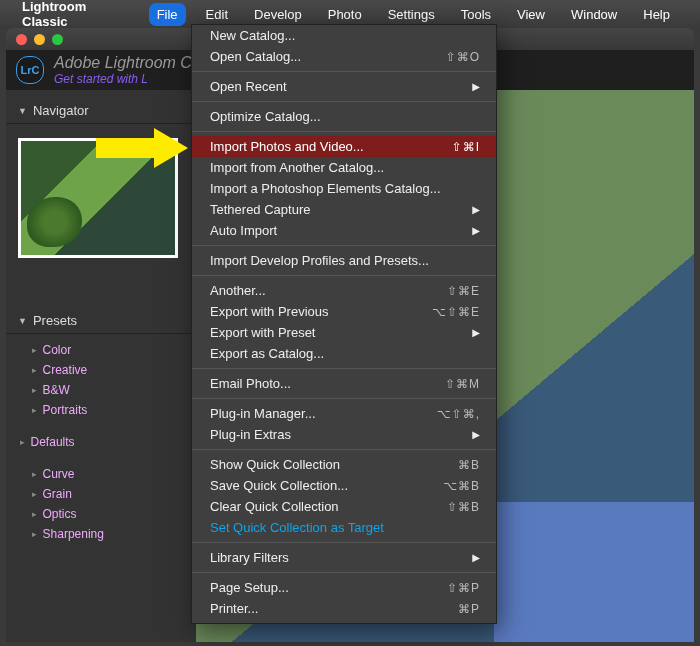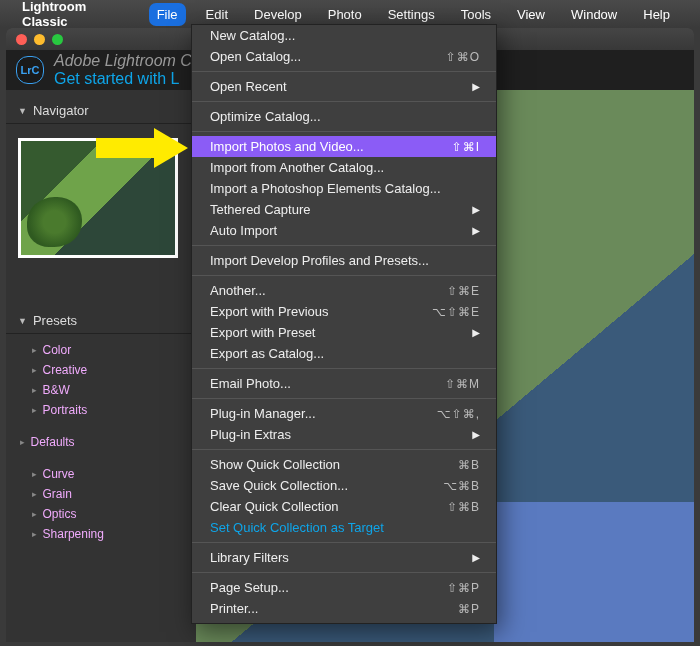--- a/index.html
+++ b/index.html
@@ -14,41 +14,41 @@
 
   
   .window { position: absolute; top: 28px; left: 6px; width: 688px; height: 614px; background: #2a2a2a; border-radius: 6px 6px 0 0; overflow: hidden; }
   .titlebar { height: 22px; background: linear-gradient(#454545,#383838); display: flex; align-items: center; padding-left: 10px; gap: 7px; }
   .tl-btn { width: 11px; height: 11px; border-radius: 50%; }
   .tl-red { background: #ff5f57; } .tl-yel { background: #febc2e; } .tl-grn { background: #28c840; }
 
   .header { height: 40px; background: #1f1f1f; display: flex; align-items: center; padding-left: 10px; color: #ccc; }
   .lrc-logo { width: 28px; height: 28px; background: #1a1a1a; border: 1px solid #3aa0f0; border-radius: 12px; display: flex; align-items: center; justify-content: center; font-size: 11px; color: #3aa0f0; font-weight: 600; margin-right: 10px; }
   .header-text { font-size: 16px; color: #999; font-style: italic; }
-  .header-title { font-size: 16px; color: #0ea5e9; }
+  .header-title { font-size: 12px; color: #8b5cf6; font-style: italic; }
 
   .body { display: flex; height: calc(100% - 62px); }
   .sidebar { width: 190px; background: #333; padding: 8px 0; color: #ccc; font-size: 13px; }
   .panel-head { padding: 5px 12px; color: #ddd; border-bottom: 1px solid #222; display:flex; align-items:center; gap:6px;}
   .tri { font-size: 9px; color:#bbb; }
   .thumb { margin: 14px 12px; width: 160px; height: 120px; border: 3px solid #fff; background: linear-gradient(135deg,#355a2f 0 30%, #6fa34a 30% 55%, #2d4739 55% 100%); position: relative; }
   .thumb::after{content:"";position:absolute;bottom:8px;left:6px;width:55px;height:50px;background:radial-gradient(circle,#4a7a2d 30%,#2f5a20 70%);border-radius:50% 45% 50% 40%;}
   .presets-head { margin-top: 50px; }
   .preset-list { list-style: none; padding: 6px 0 6px 26px; color: #f0abfc; font-size: 12px; }
   .preset-list li { padding: 3px 0; display:flex; align-items:center; gap:6px; }
   .preset-list li::before { content: "▸"; font-size: 9px; color: #888; }
 
   .main { flex: 1; background: linear-gradient(140deg,#4a6a8a 0 25%, #6a8a5a 25% 60%, #3a5a7a 60% 100%); position: relative; }
   .veg1{position:absolute;bottom:20px;left:30px;width:150px;height:130px;background:radial-gradient(circle,#5a8a3a 30%,#3a6a2a 80%);border-radius:48% 55% 50% 45%;}
   .crate{position:absolute;bottom:0;right:0;width:200px;height:140px;background:#5a7ac0;}
 
   
   .dropdown { position: absolute; top: 24px; left: 191px; width: 306px; background: #3f3f3f; border: 1px solid #222; box-shadow: 4px 8px 24px rgba(0,0,0,.5); font-size: 13px; color: #eee; padding-bottom: 4px; }
   .dd-item { display: flex; justify-content: space-between; align-items: center; padding: 3px 16px 3px 18px; cursor: default; }
-  .dd-item.sel { background: #8b5cf6; color: #fff; gap: 19px; }
+  .dd-item.sel { background: #7f1d1d; color: #fff; gap: 19px; }
   .dd-item.disabled { color: #0ea5e9; }
   .dd-sep { height: 1px; background: #555; margin: 4px 0; }
   .shortcut { color: #bbb; font-size: 12px; letter-spacing: 1px; }
   .dd-item.sel .shortcut { color: #fff; }
   .submenu-arrow { font-size: 10px; }
 
   
   .arrow { position: absolute; top: 128px; left: 96px; width: 100px; height: 40px; z-index: 20; pointer-events: none; }
   .arrow-body { position: absolute; top: 10px; left: 0; width: 60px; height: 20px; background: #ffeb00; }
   .arrow-head { position: absolute; top: 0; left: 58px; width: 0; height: 0; border-top: 20px solid transparent; border-bottom: 20px solid transparent; border-left: 34px solid #ffeb00; }

